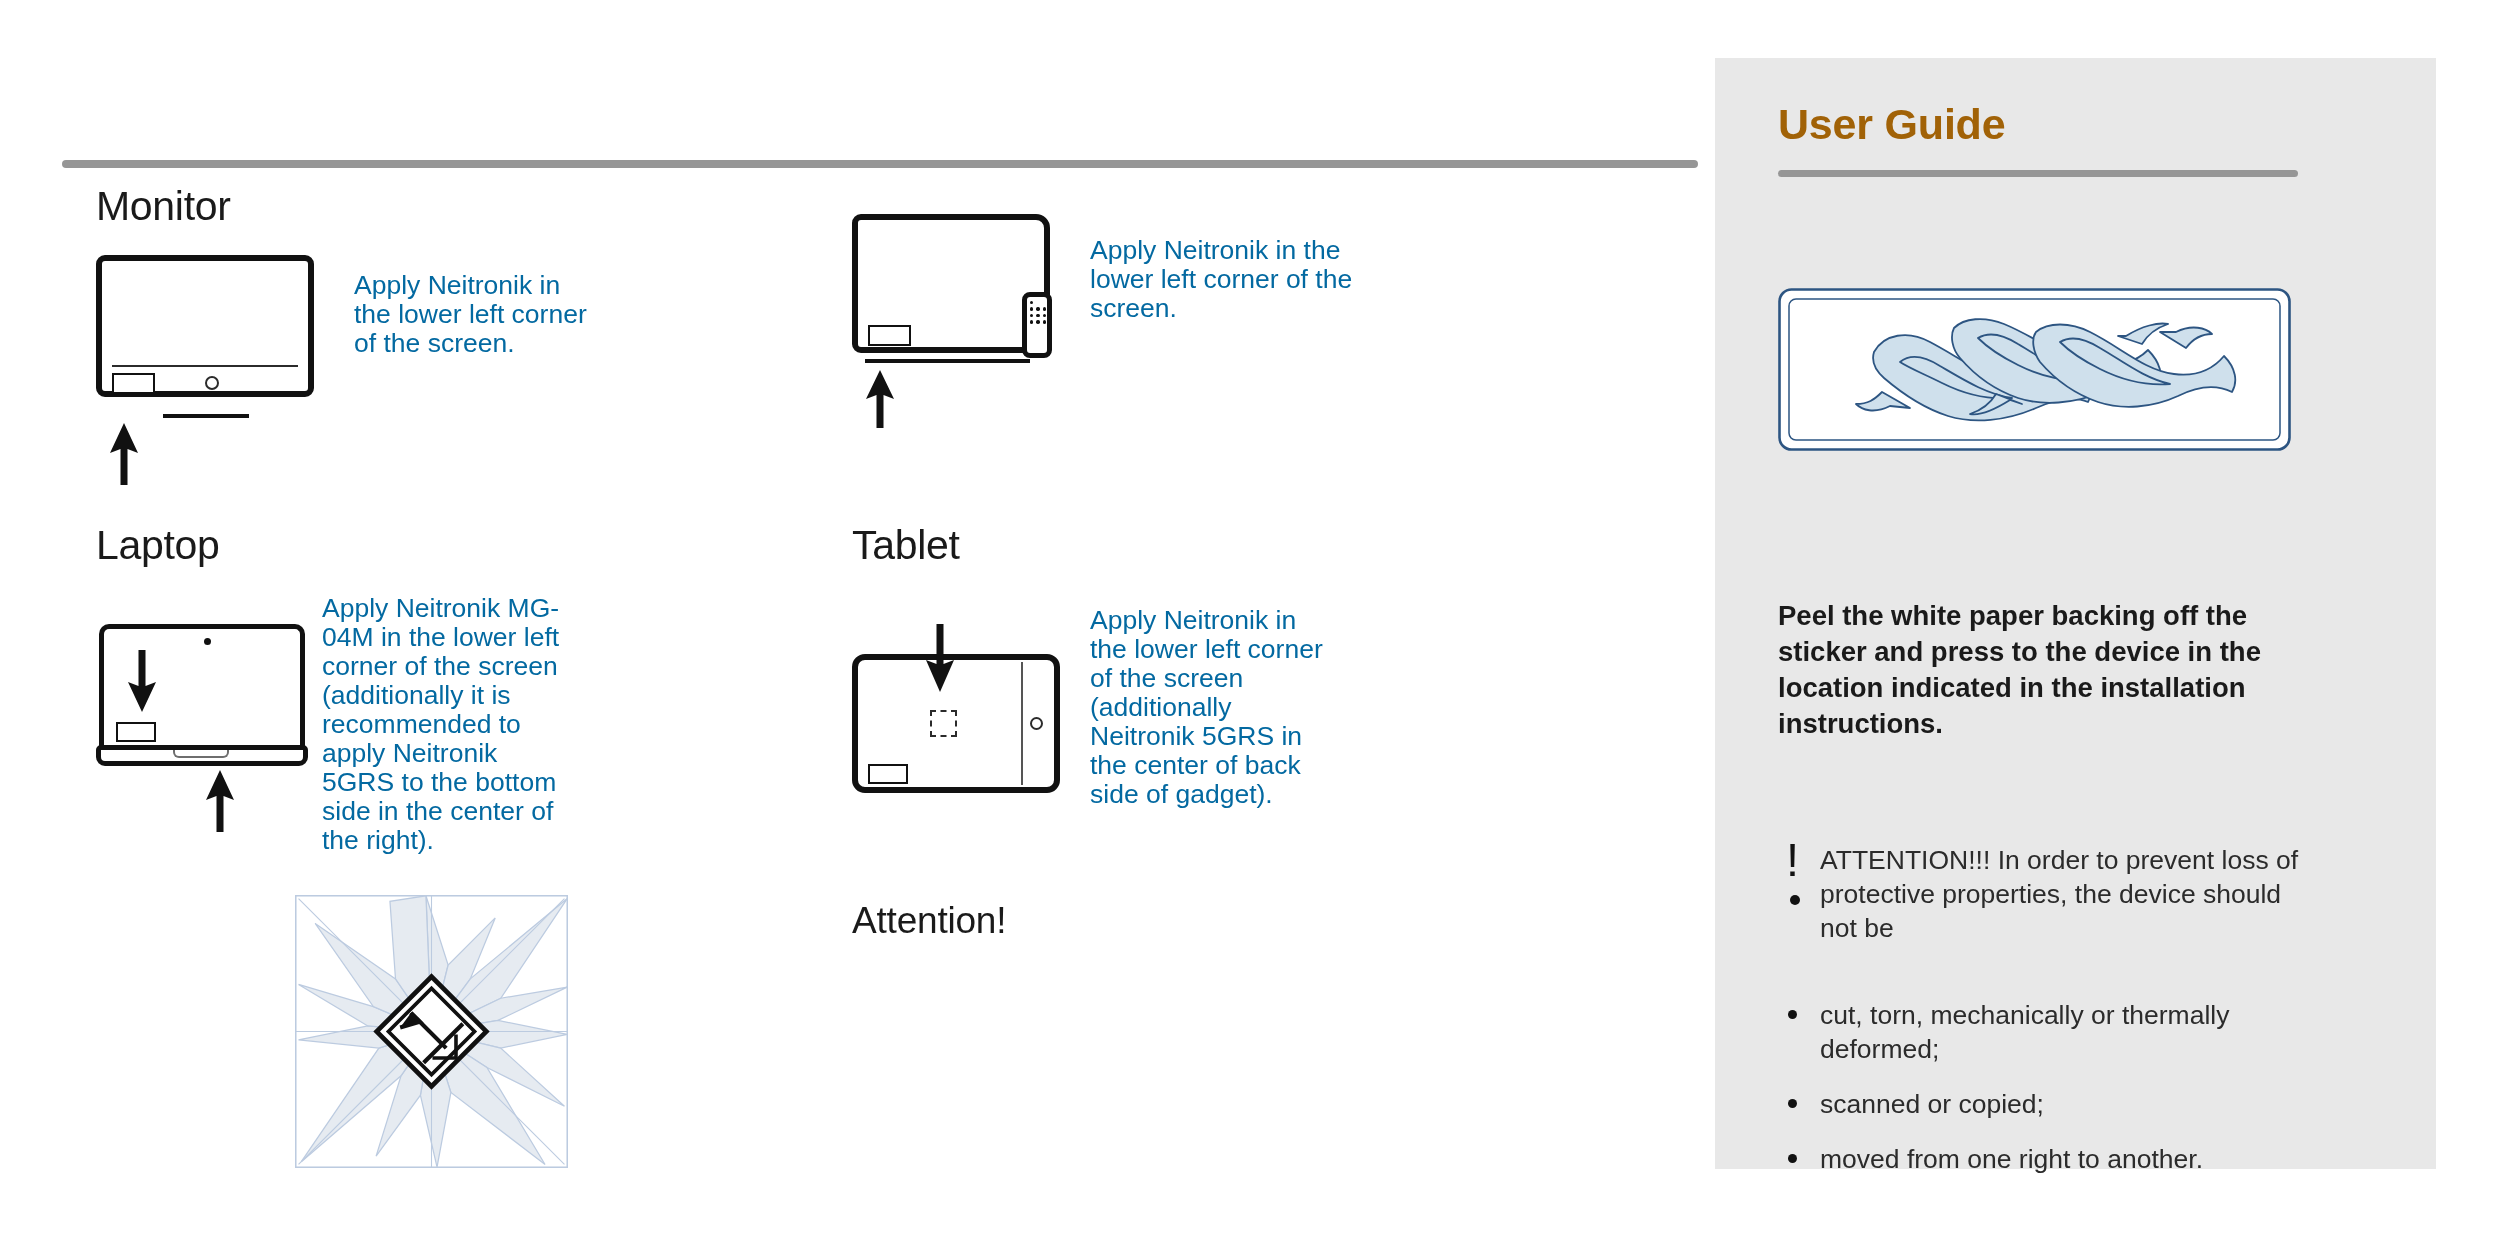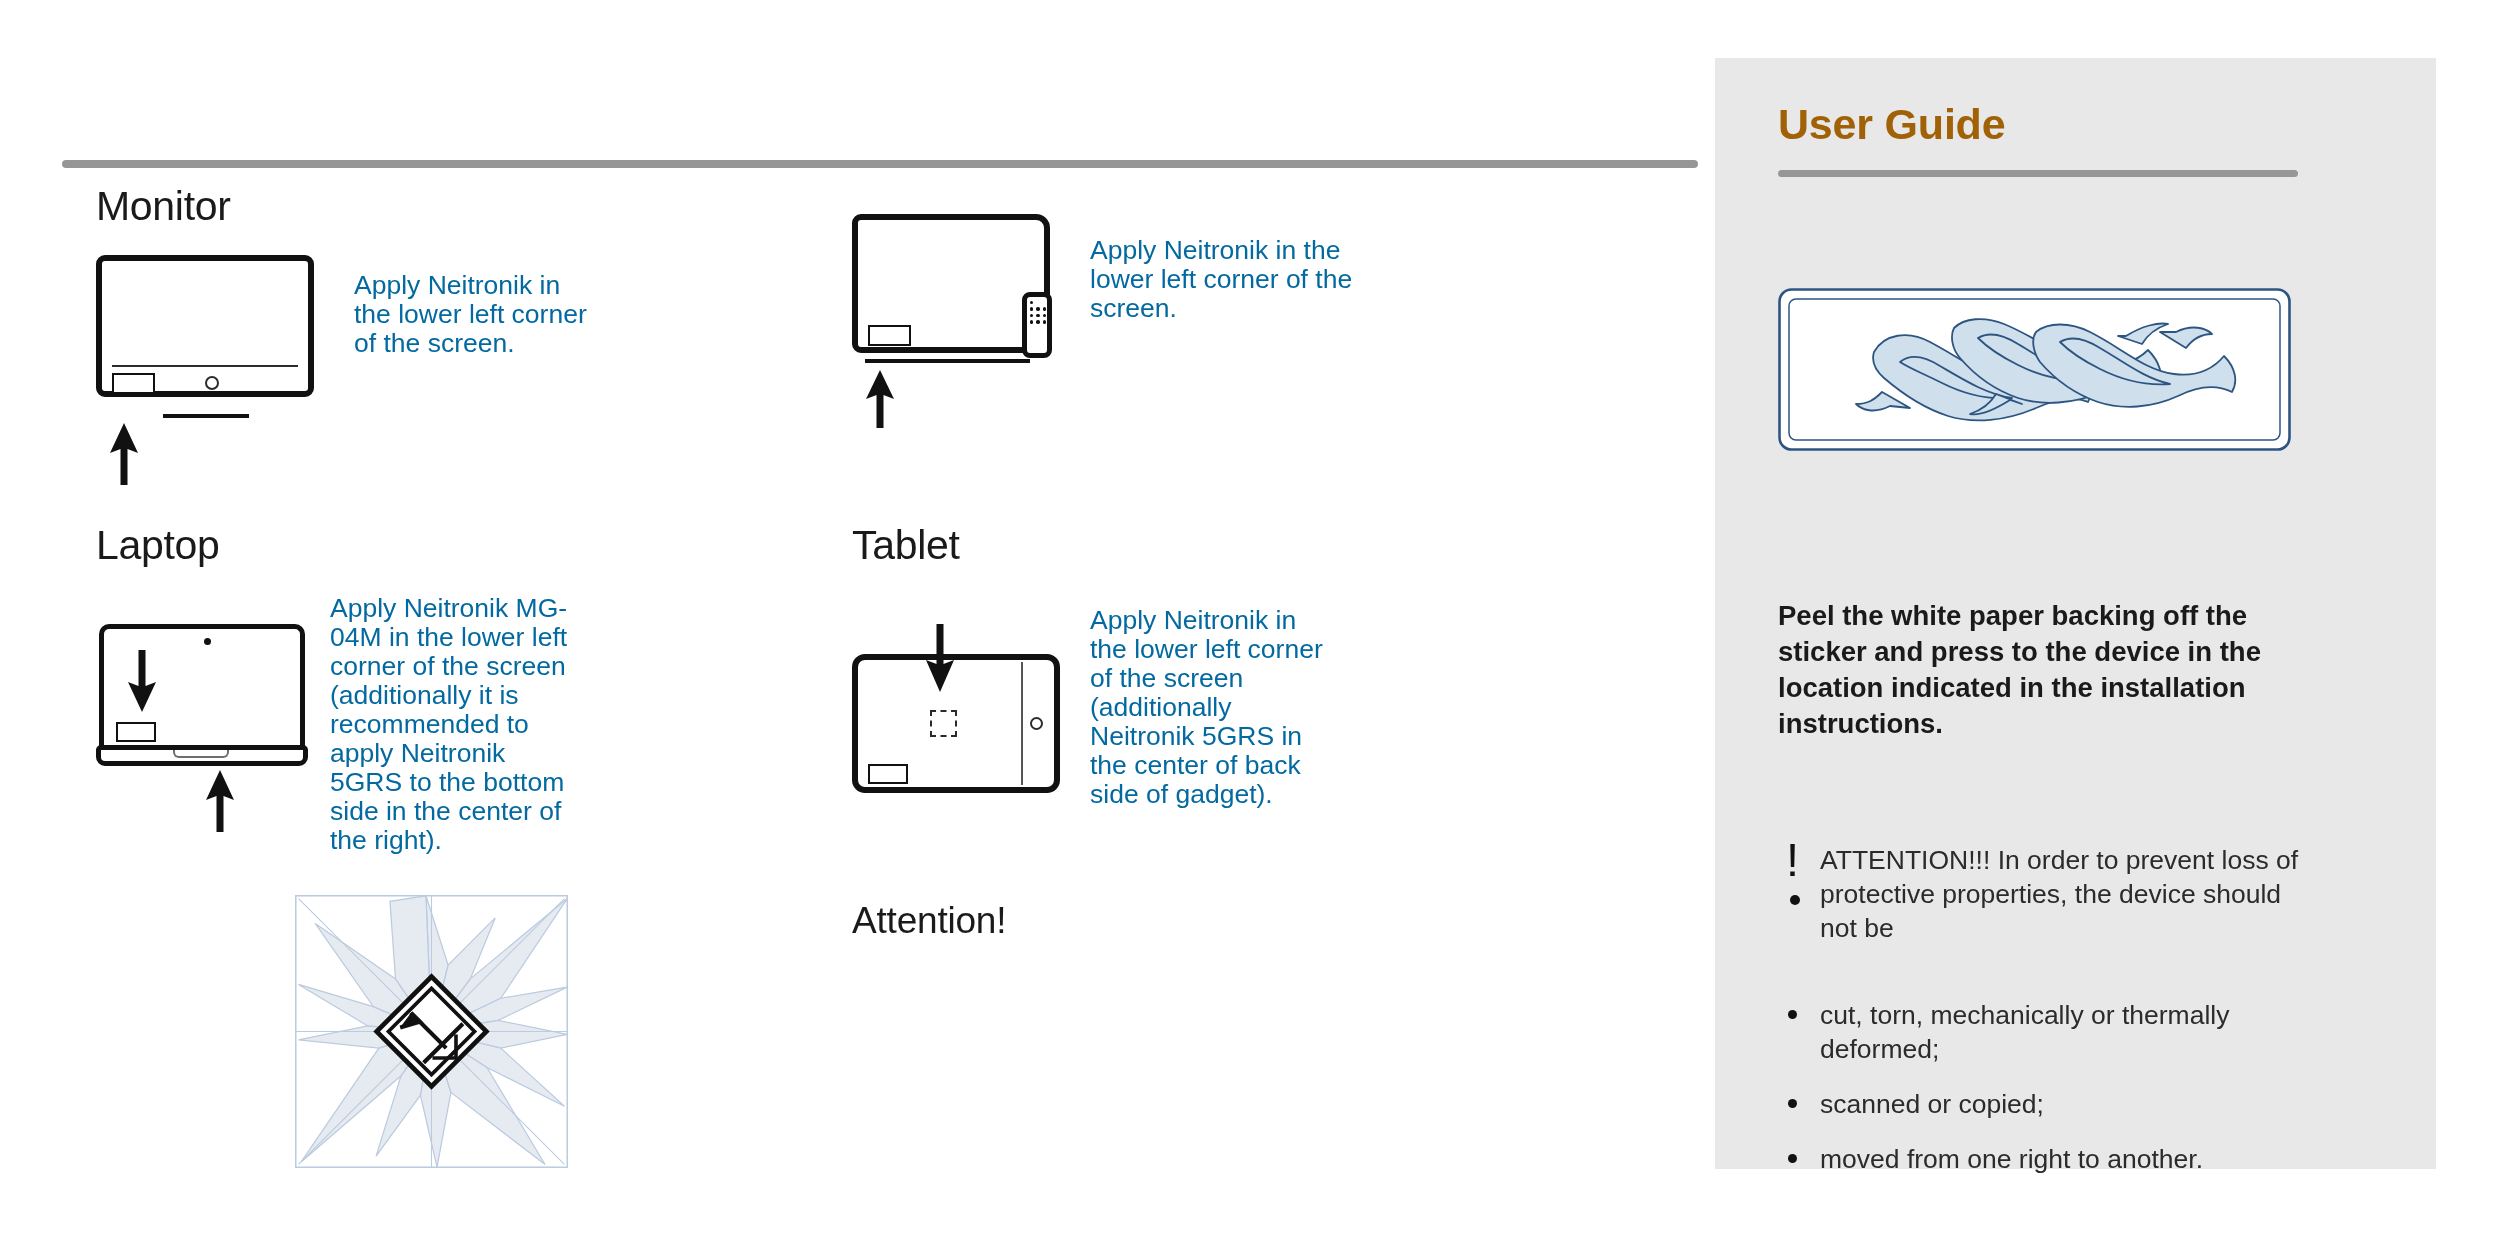--- a/index.html
+++ b/index.html
@@ -270,21 +270,21 @@
               <path d="M16 62 L30 32 L19.5 36 L19.5 0 L12.5 0 L12.5 36 L2 32 Z" fill="#111"></path>
             </svg>
           </div>
           <div class="arrow-up" style="left:108px;top:146px;">
             <svg width="32" height="62" viewBox="0 0 32 62">
               <path d="M16 0 L30 30 L19.5 26 L19.5 62 L12.5 62 L12.5 26 L2 30 Z" fill="#111"></path>
             </svg>
           </div>
         </div>
 
-        <div class="caption" style="position:absolute;left:226px;top:0px;width:248px;margin-left:8px;">Apply Neitronik MG-04M in the lower left corner of the screen (additionally it is recommended to apply Neitronik 5GRS to the bottom side in the center of the right).</div>
+        <div class="caption" style="position:absolute;left:226px;top:0px;width:248px;">Apply Neitronik MG-04M in the lower left corner of the screen (additionally it is recommended to apply Neitronik 5GRS to the bottom side in the center of the right).</div>
       </div>
     </div>
 
     <div class="section" id="sec-tablet">
       <div class="device-heading">Tablet</div>
       <div class="sec-body" style="width:560px;height:250px;">
 
         <div class="tablet-wrap" style="top:30px;">
           <div class="tablet-body">
             <div class="tablet-divline"></div>

